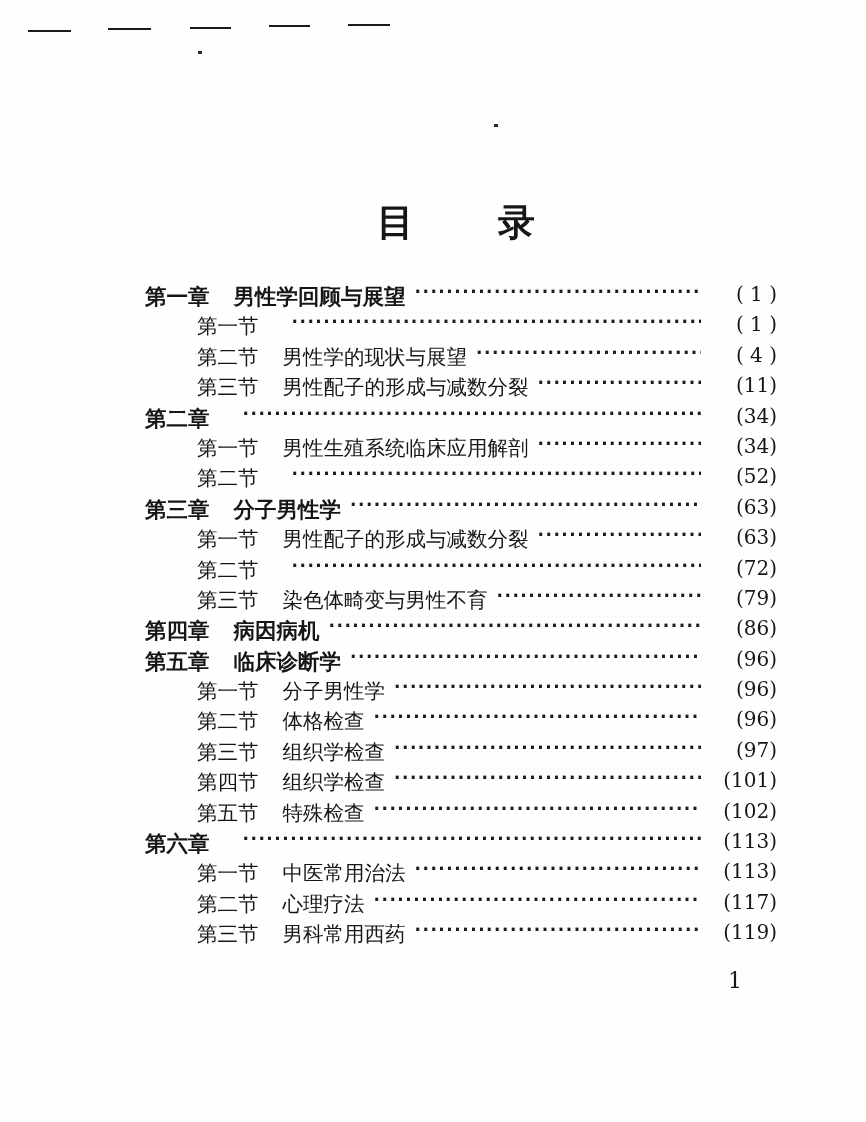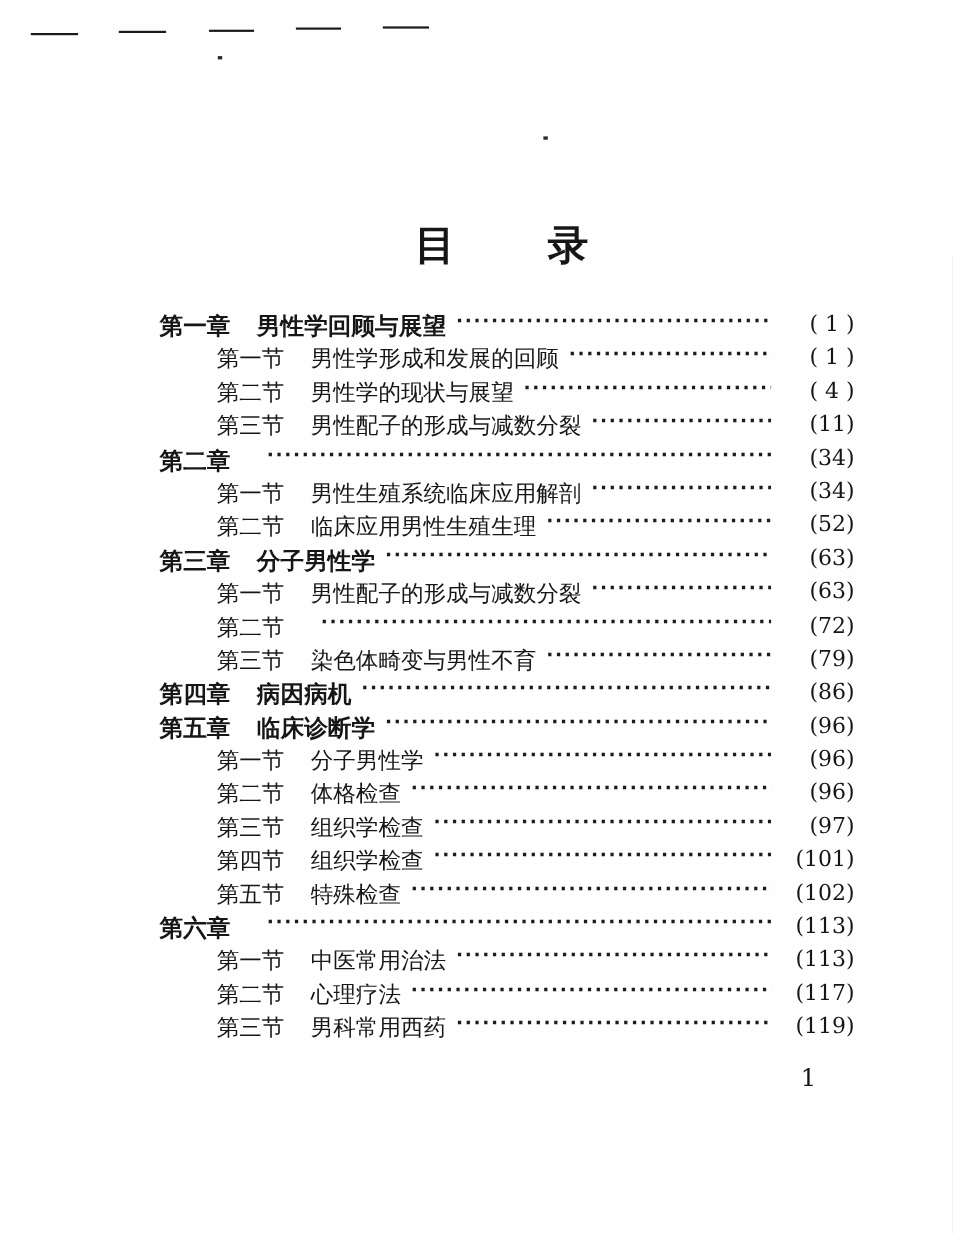--- a/index.html
+++ b/index.html
@@ -124,21 +124,20 @@
   <div class="toc" id="toc">
   <div class="toc-row chapter">
     <span class="label">第一章</span>
     <span class="title">男性学回顾与展望</span>
     <span class="leader"></span>
     <span class="pagenum">( 1 )</span>
   </div>
 
   <div class="toc-row section">
     <span class="label">第一节</span>
-    <span class="title">男性学形成和发展的回顾</span>
     <span class="leader"></span>
     <span class="pagenum">( 1 )</span>
   </div>
 
   <div class="toc-row section">
     <span class="label">第二节</span>
     <span class="title">男性学的现状与展望</span>
     <span class="leader"></span>
     <span class="pagenum">( 4 )</span>
   </div>
@@ -158,21 +157,20 @@
 
   <div class="toc-row section">
     <span class="label">第一节</span>
     <span class="title">男性生殖系统临床应用解剖</span>
     <span class="leader"></span>
     <span class="pagenum">(34)</span>
   </div>
 
   <div class="toc-row section">
     <span class="label">第二节</span>
-    <span class="title">临床应用男性生殖生理</span>
     <span class="leader"></span>
     <span class="pagenum">(52)</span>
   </div>
 
   <div class="toc-row chapter">
     <span class="label">第三章</span>
     <span class="title">分子男性学</span>
     <span class="leader"></span>
     <span class="pagenum">(63)</span>
   </div>

